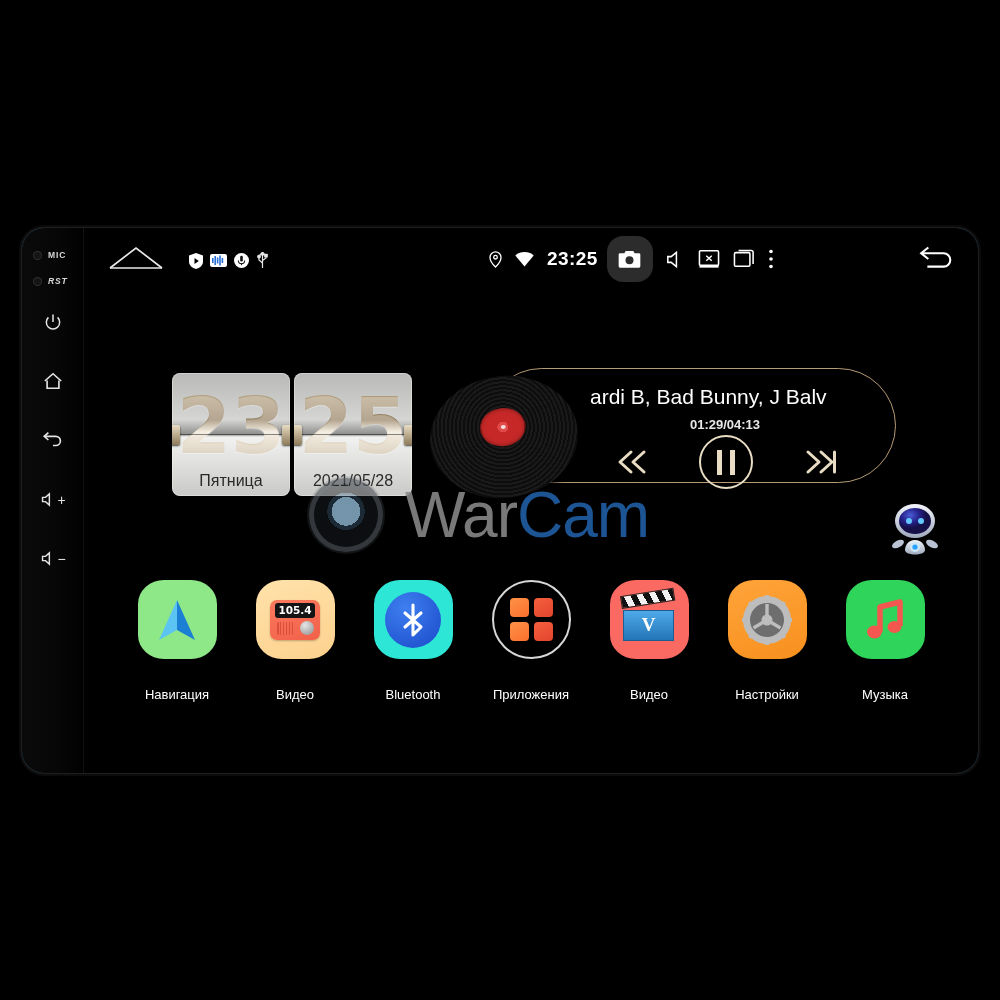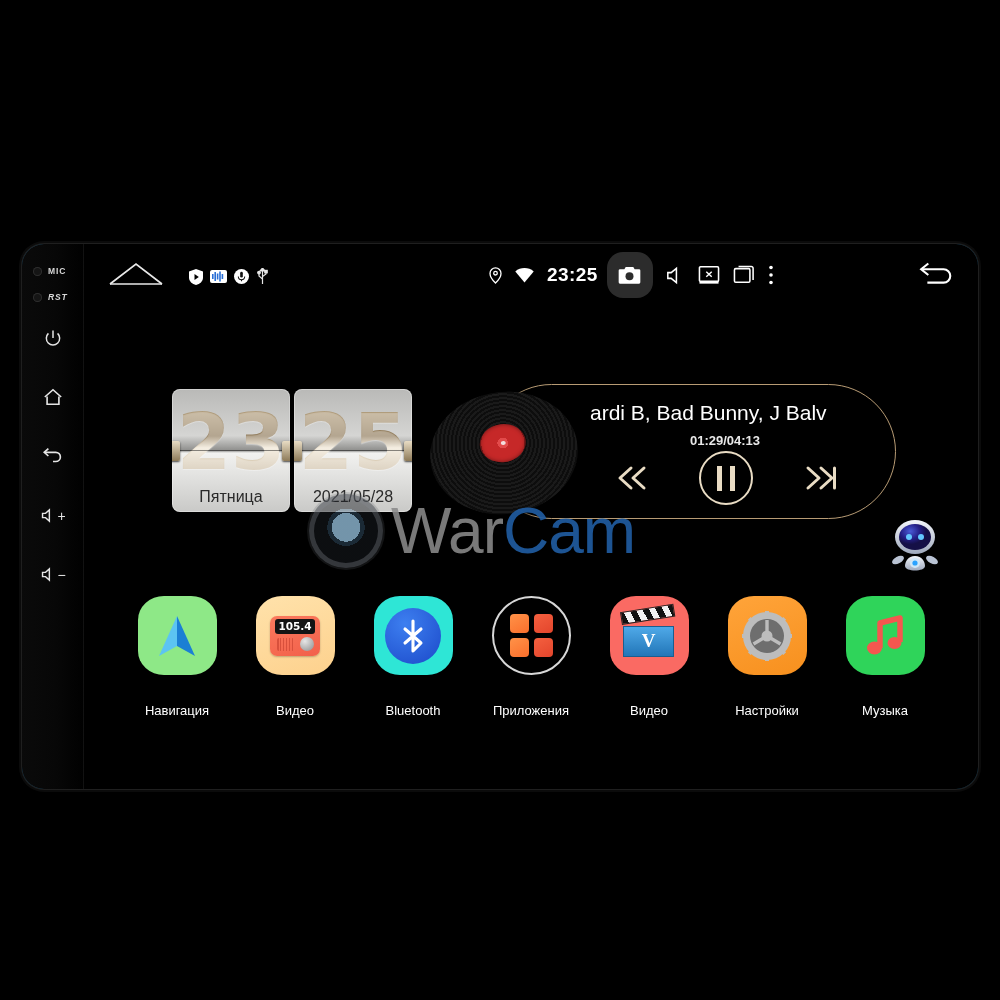--- a/index.html
+++ b/index.html
@@ -6,21 +6,21 @@
   html, body {
     width:1000px; height:1000px;
     background:#000;
     font-family:"Liberation Sans", sans-serif;
     overflow:hidden;
   }
 
   
   #device {
     position:absolute;
-    left:22px; top:244px;
+    left:22px; top:228px;
     width:956px; height:545px;
     border-radius:22px;
     background:#0c4a6e;
     box-shadow:
       0 0 0 1px #1f1f1f,
       0 0 0 3px #0b0b0b,
       inset 0 1px 0 rgba(255,255,255,.10),
       inset 0 -1px 0 rgba(255,255,255,.05);
     overflow:hidden;
   }
@@ -116,21 +116,21 @@
     position:absolute; top:50%; transform:translateY(-50%);
     width:16px; height:20px; border-radius:2px;
     background:linear-gradient(180deg,#e8dcc4,#8d7a58);
     box-shadow:0 1px 2px rgba(0,0,0,.7);
     z-index:3;
   }
 
   
   #music {
     position:absolute; left:400px; top:140px;
-    width:412px; height:135px;
+    width:412px; height:115px;
     border:1.4px solid #b79b74; border-radius:70px;
     background:#000;
   }
   #vinyl {
     position:absolute; left:-55px; top:7px;
     width:148px; height:122px; border-radius:50%;
     background:
       radial-gradient(circle at 50% 42%, #c33 0 13%, #9c2020 13% 15%, transparent 15%),
       radial-gradient(circle at 50% 42%, rgba(255,255,255,.5) 0 1.5%, transparent 1.5%),
       repeating-radial-gradient(circle at 50% 42%, #1a1a1a 0 2px, #0d0d0d 2px 4px),
@@ -172,21 +172,21 @@
     display:inline-block; width:5px; height:25px;
     background:#e9dcc4; margin:0 4px;
   }
 
   
   #robot { position:absolute; right:32px; top:272px; width:62px; height:62px; }
 
   
   #watermark {
     position:absolute; left:225px; top:250px;
-    display:flex; align-items:center; gap:8px;
+    display:flex; align-items:center; gap:22px;
     pointer-events:none; z-index:6;
   }
   #wm-lens {
     width:74px; height:74px; border-radius:50%;
     background:
       radial-gradient(circle at 50% 45%, rgba(160,205,235,.85) 0 26%, rgba(70,110,140,.45) 26% 34%, rgba(28,32,38,.55) 34% 100%);
     box-shadow:inset 0 0 0 5px rgba(120,125,130,.45), 0 0 0 2px rgba(90,95,100,.25);
     opacity:.85;
   }
   #wm-text { font-size:64px; font-weight:400; letter-spacing:-1px; }

